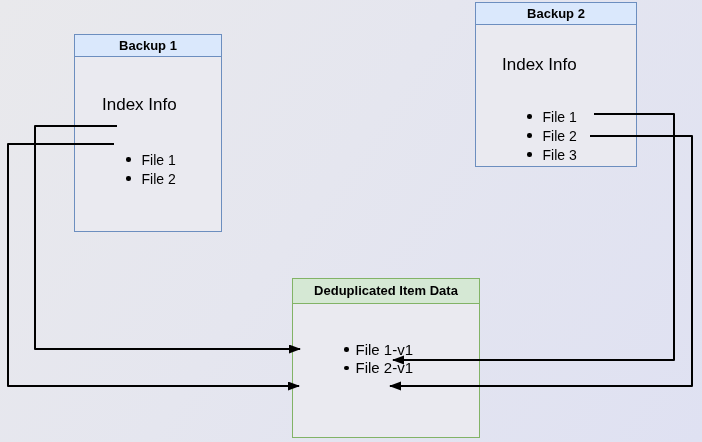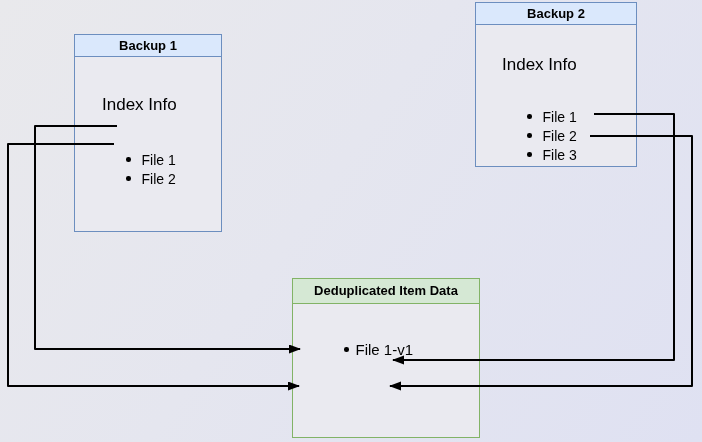--- a/index.html
+++ b/index.html
@@ -134,20 +134,24 @@
     </ul>
   </div>
 
   <div class="box" id="dedup-box">
     <div class="box-header">Deduplicated Item Data</div>
     <ul class="file-list">
       <li>
         <span class="bullet"></span>
         <span>File 1-v1</span>
       </li>
+      <li>
+        <span class="bullet"></span>
+        <span>File 2-v1</span>
+      </li>
     </ul>
   </div>
 
   <svg class="connector-layer" width="702" height="442" viewBox="0 0 702 442">
     <defs>
       <marker id="ah" markerUnits="userSpaceOnUse" markerWidth="14" markerHeight="10" refX="11" refY="4.5" orient="auto">
         <path d="M0,0 L12,4.5 L0,9 Z" fill="#000"></path>
       </marker>
     </defs>
     <path class="wire" d="M117,126 L35,126 L35,349 L300,349" marker-end="url(#ah)"></path>

